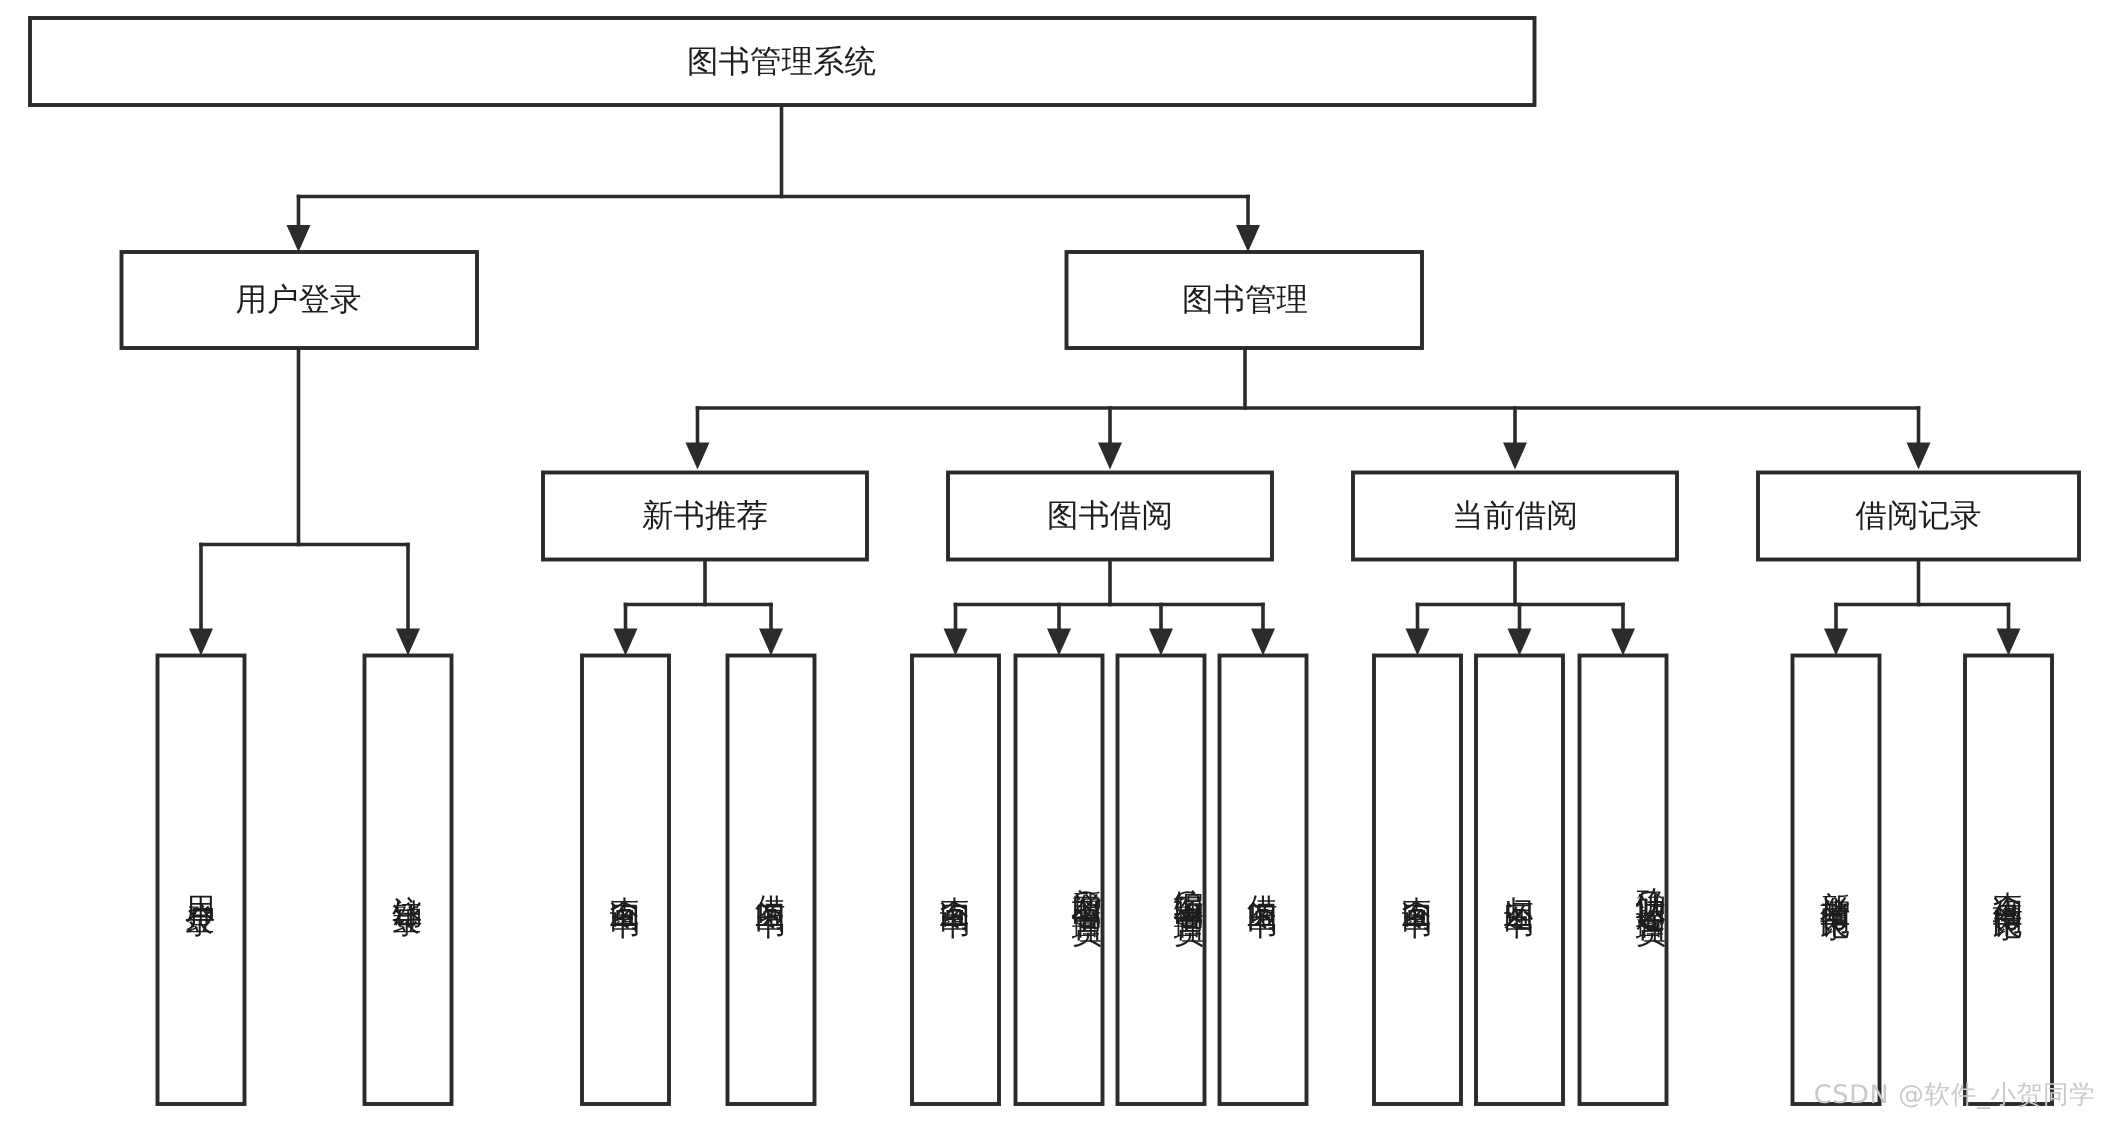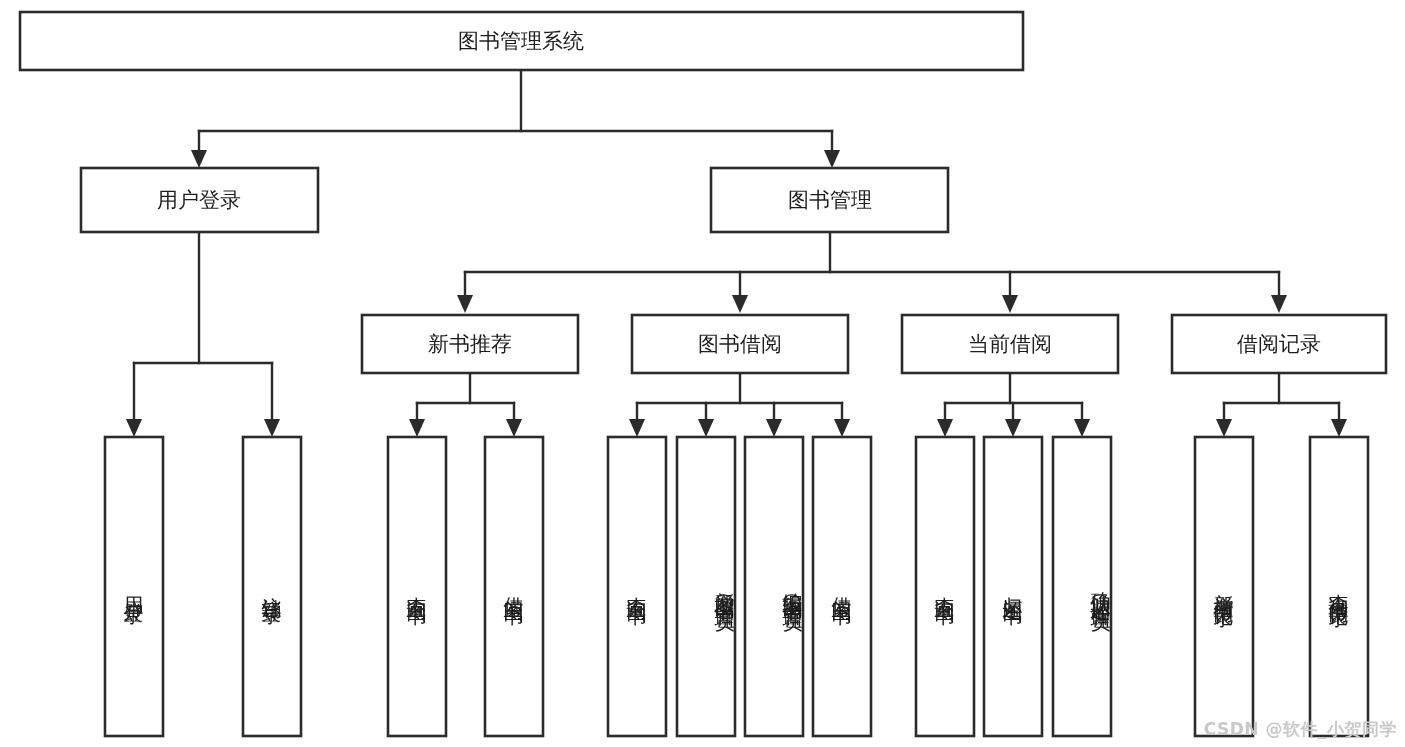--- a/index.html
+++ b/index.html
@@ -66,21 +66,20 @@
   }
   .watermark {
     position: absolute;
     right: 8px;
     bottom: 6px;
     font-family: "DejaVu Sans", "Liberation Sans", sans-serif;
     font-size: 17px;
     color: #c9c9c9;
     letter-spacing: 0.5px;
     white-space: nowrap;
-    font-weight: bold;
   }
 </style>
 </head>
 <body>
 
 <div id="diagram-root">
 
   <svg class="canvas" viewBox="0 0 1405 747" xmlns="http://www.w3.org/2000/svg">
 
     <g>

